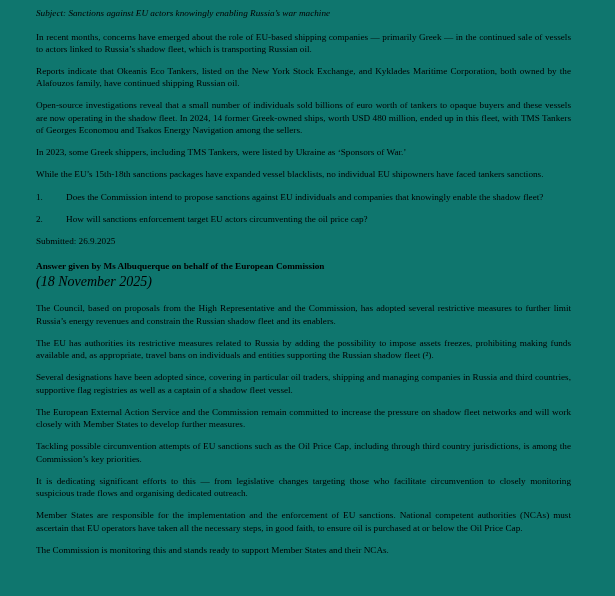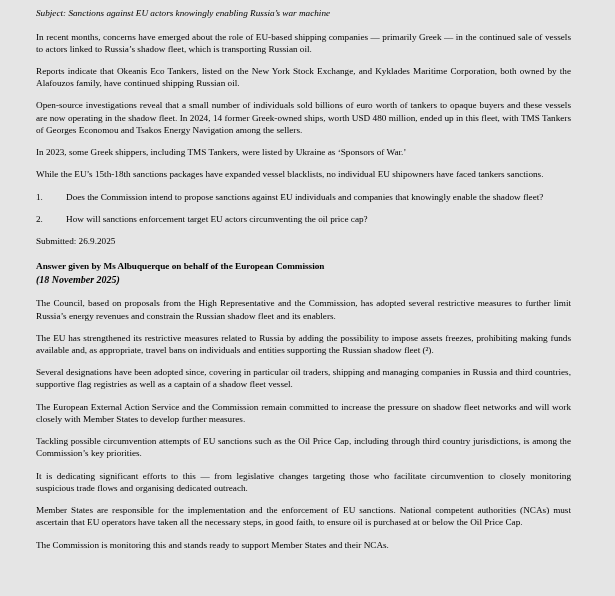--- a/index.html
+++ b/index.html
@@ -12,21 +12,21 @@
     height: 596px;
     font-family: "Liberation Serif", serif;
     color: #000000;
     overflow: hidden;
   }
   .page {
     width: 615px;
     height: 596px;
     box-sizing: border-box;
     padding: 8px 36px 0 36px;
-    background: #e5e5e5;
+    background: #0f766e;
   }
   .subject-line {
     font-size: 9.2px;
     line-height: 1.25;
     margin: 0 0 11px 0;
   }
   .subject-line .label {
     font-style: italic;
   }
   .subject-line .text {
@@ -60,24 +60,23 @@
   .answer-head {
     text-align: left;
     margin: 14px 0 11px 0;
   }
   .answer-head .line1 {
     font-size: 9.2px;
     font-weight: bold;
     line-height: 1.3;
   }
   .answer-head .line2 {
-    font-size: 10px;
+    font-size: 14px;
     font-style: italic;
     line-height: 1.3;
-    font-weight: bold;
   }
 </style>
 </head>
 <body>
 
 <div class="page">
 
   <div class="subject-line">
     <span class="label">Subject:</span>
     <span class="text">Sanctions against EU actors knowingly enabling Russia’s war machine</span>
@@ -99,21 +98,21 @@
   </div>
 
   <div class="submitted">Submitted: 26.9.2025</div>
 
   <div class="answer-head">
     <div class="line1">Answer given by Ms Albuquerque on behalf of the European Commission</div>
     <div class="line2">(18 November 2025)</div>
   </div>
 
   <p class="body-par">The Council, based on proposals from the High Representative and the Commission, has adopted several restrictive measures to further limit Russia’s energy revenues and constrain the Russian shadow fleet and its enablers.</p>
-  <p class="body-par">The EU has strengthened its restrictive measures related to Russia by adding the possibility to impose assets freezes, prohibiting making funds available and, as appropriate, travel bans on individuals and entities supporting the Russian shadow fleet (²).</p>
+  <p class="body-par">The EU has authorities its restrictive measures related to Russia by adding the possibility to impose assets freezes, prohibiting making funds available and, as appropriate, travel bans on individuals and entities supporting the Russian shadow fleet (²).</p>
   <p class="body-par">Several designations have been adopted since, covering in particular oil traders, shipping and managing companies in Russia and third countries, supportive flag registries as well as a captain of a shadow fleet vessel.</p>
   <p class="body-par">The European External Action Service and the Commission remain committed to increase the pressure on shadow fleet networks and will work closely with Member States to develop further measures.</p>
   <p class="body-par">Tackling possible circumvention attempts of EU sanctions such as the Oil Price Cap, including through third country jurisdictions, is among the Commission’s key priorities.</p>
   <p class="body-par">It is dedicating significant efforts to this — from legislative changes targeting those who facilitate circumvention to closely monitoring suspicious trade flows and organising dedicated outreach.</p>
   <p class="body-par">Member States are responsible for the implementation and the enforcement of EU sanctions. National competent authorities (NCAs) must ascertain that EU operators have taken all the necessary steps, in good faith, to ensure oil is purchased at or below the Oil Price Cap.</p>
   <p class="body-par">The Commission is monitoring this and stands ready to support Member States and their NCAs.</p>
 
 </div>
 
 </body></html>

